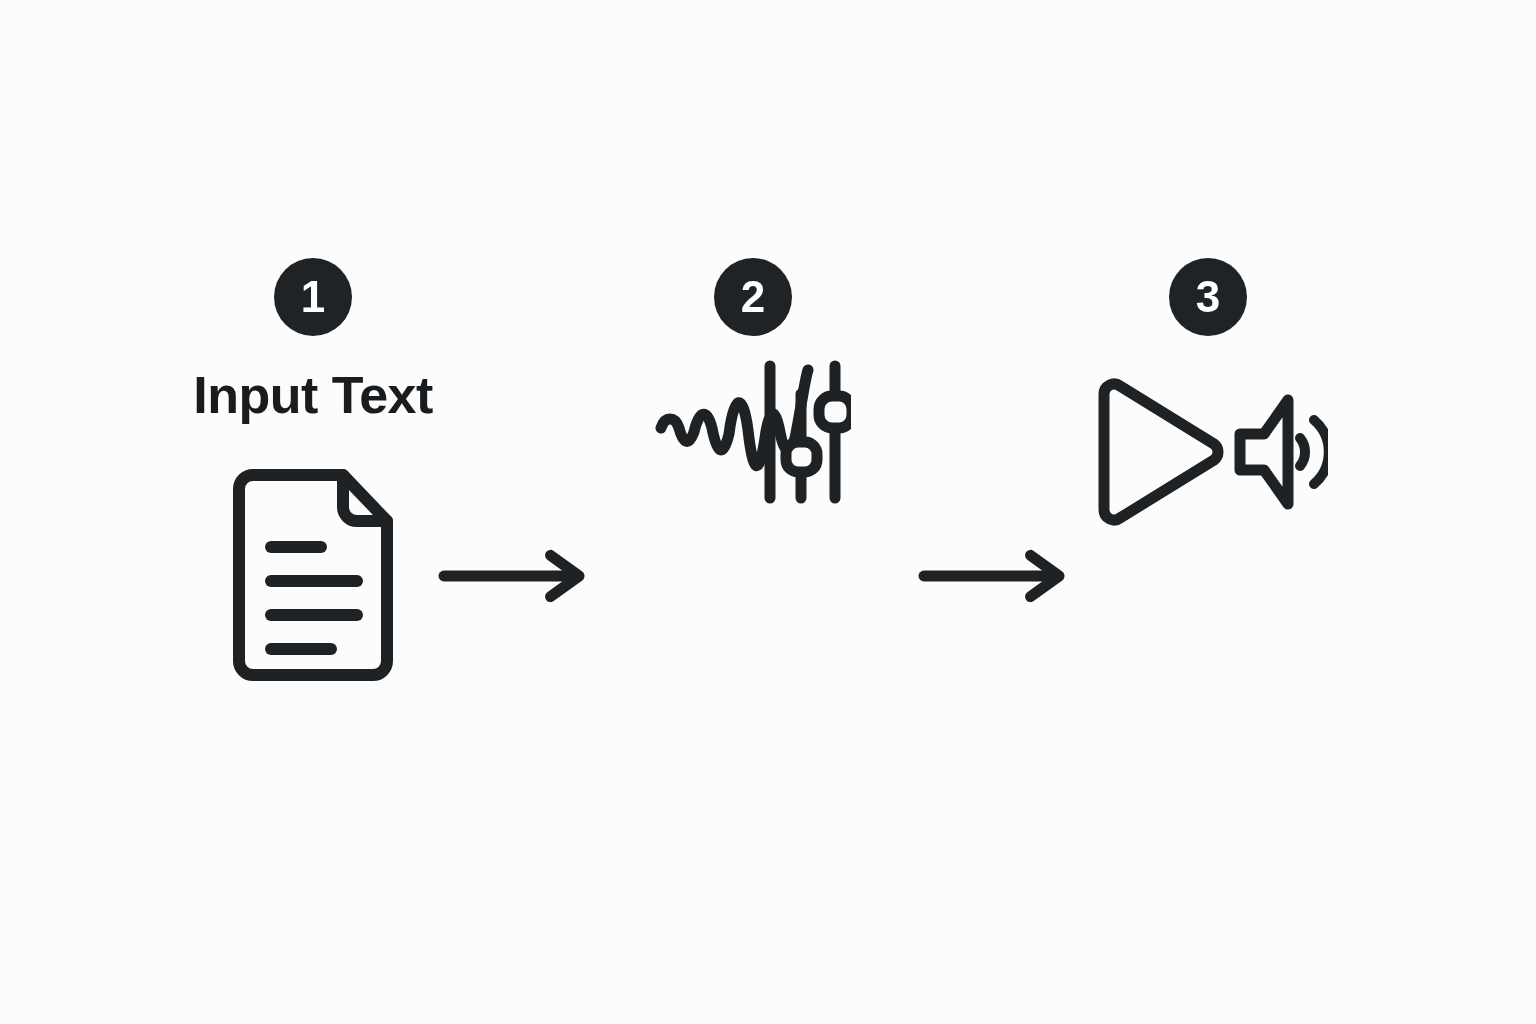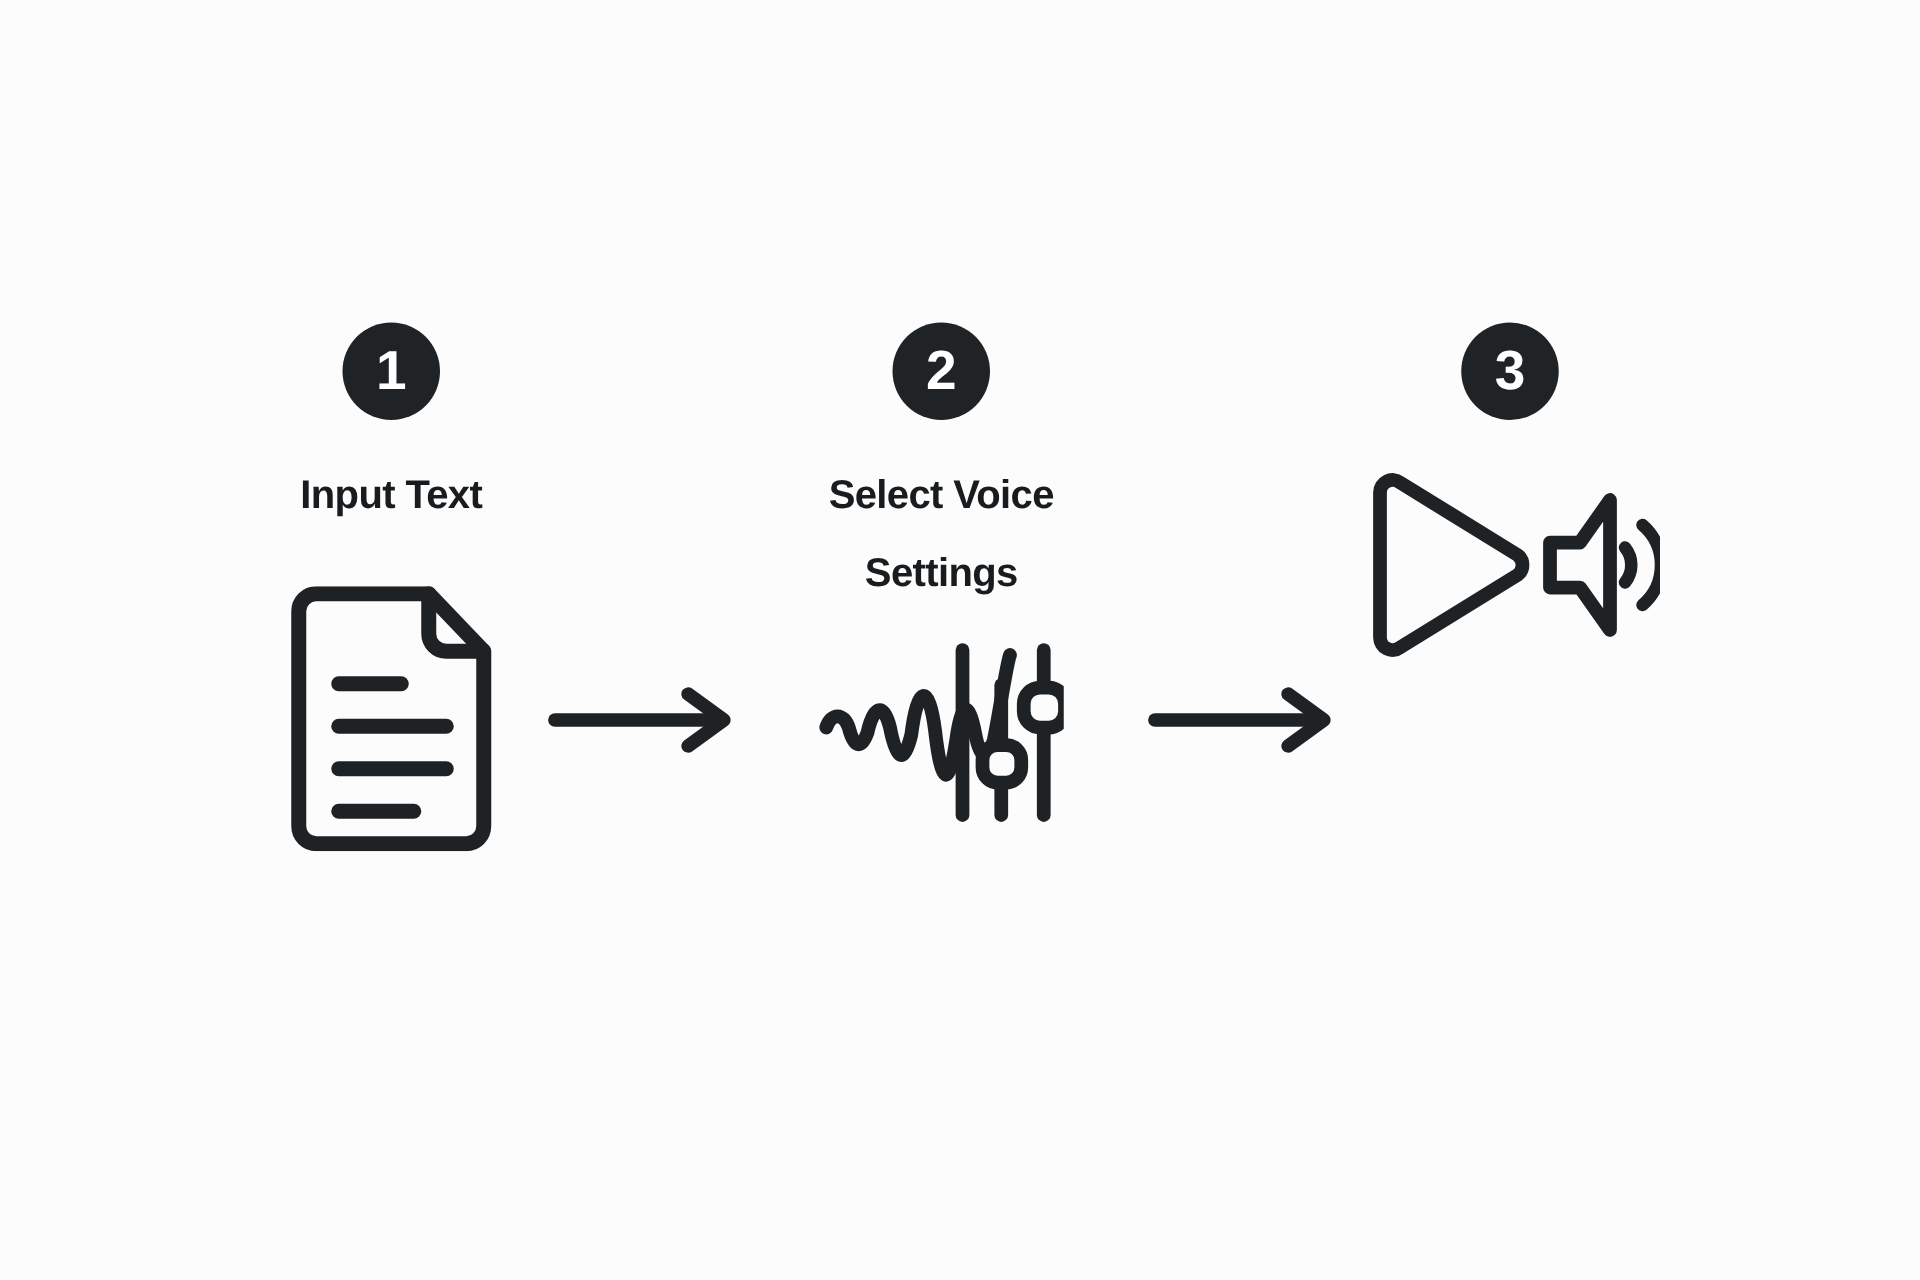--- a/index.html
+++ b/index.html
@@ -56,21 +56,21 @@
     font-size: 44px;
     font-weight: bold;
     line-height: 1;
     letter-spacing: 0px;
     font-family: "Liberation Sans", sans-serif;
   }
 
   
   .step-title {
     margin-top: 28px;
-    font-size: 32px;
+    font-size: 52px;
     font-weight: bold;
     color: #191c1e;
     text-align: center;
     line-height: 63px;
     letter-spacing: -0.5px;
     white-space: pre-line;
     font-family: "Liberation Sans", sans-serif;
   }
 
   
@@ -122,22 +122,20 @@
       <svg width="152" height="56" viewBox="0 0 152 56" fill="none">
         <line x1="6" y1="28" x2="134" y2="28" stroke="#1f2224" stroke-width="11" stroke-linecap="round"></line>
         <polyline points="114,7 143,28 114,49" stroke="#1f2224" stroke-width="11" stroke-linecap="round" stroke-linejoin="round" fill="none"></polyline>
       </svg>
     </div>
 
     <div class="step step-2">
       <div class="badge">
         <span>2</span>
       </div>
-      <div class="step-title">Select Voice
-Settings</div>
       <div class="icon-slot icon-2">
         <svg width="196" height="146" viewBox="0 0 196 146" fill="none">
 
           <path d="M6 70 C10 58 20 58 24 70 C28 86 34 88 39 74
                    C44 52 52 50 57 70 C62 96 68 100 74 76
                    C79 36 88 34 93 72 C98 116 104 120 110 80
                    C114 50 120 48 125 74 C129 96 135 98 140 80
                    C144 62 150 20 153 12" stroke="#1f2224" stroke-width="11" stroke-linecap="round" stroke-linejoin="round" fill="none"></path>
 
           <line x1="115" y1="8" x2="115" y2="140" stroke="#1f2224" stroke-width="11" stroke-linecap="round"></line>

